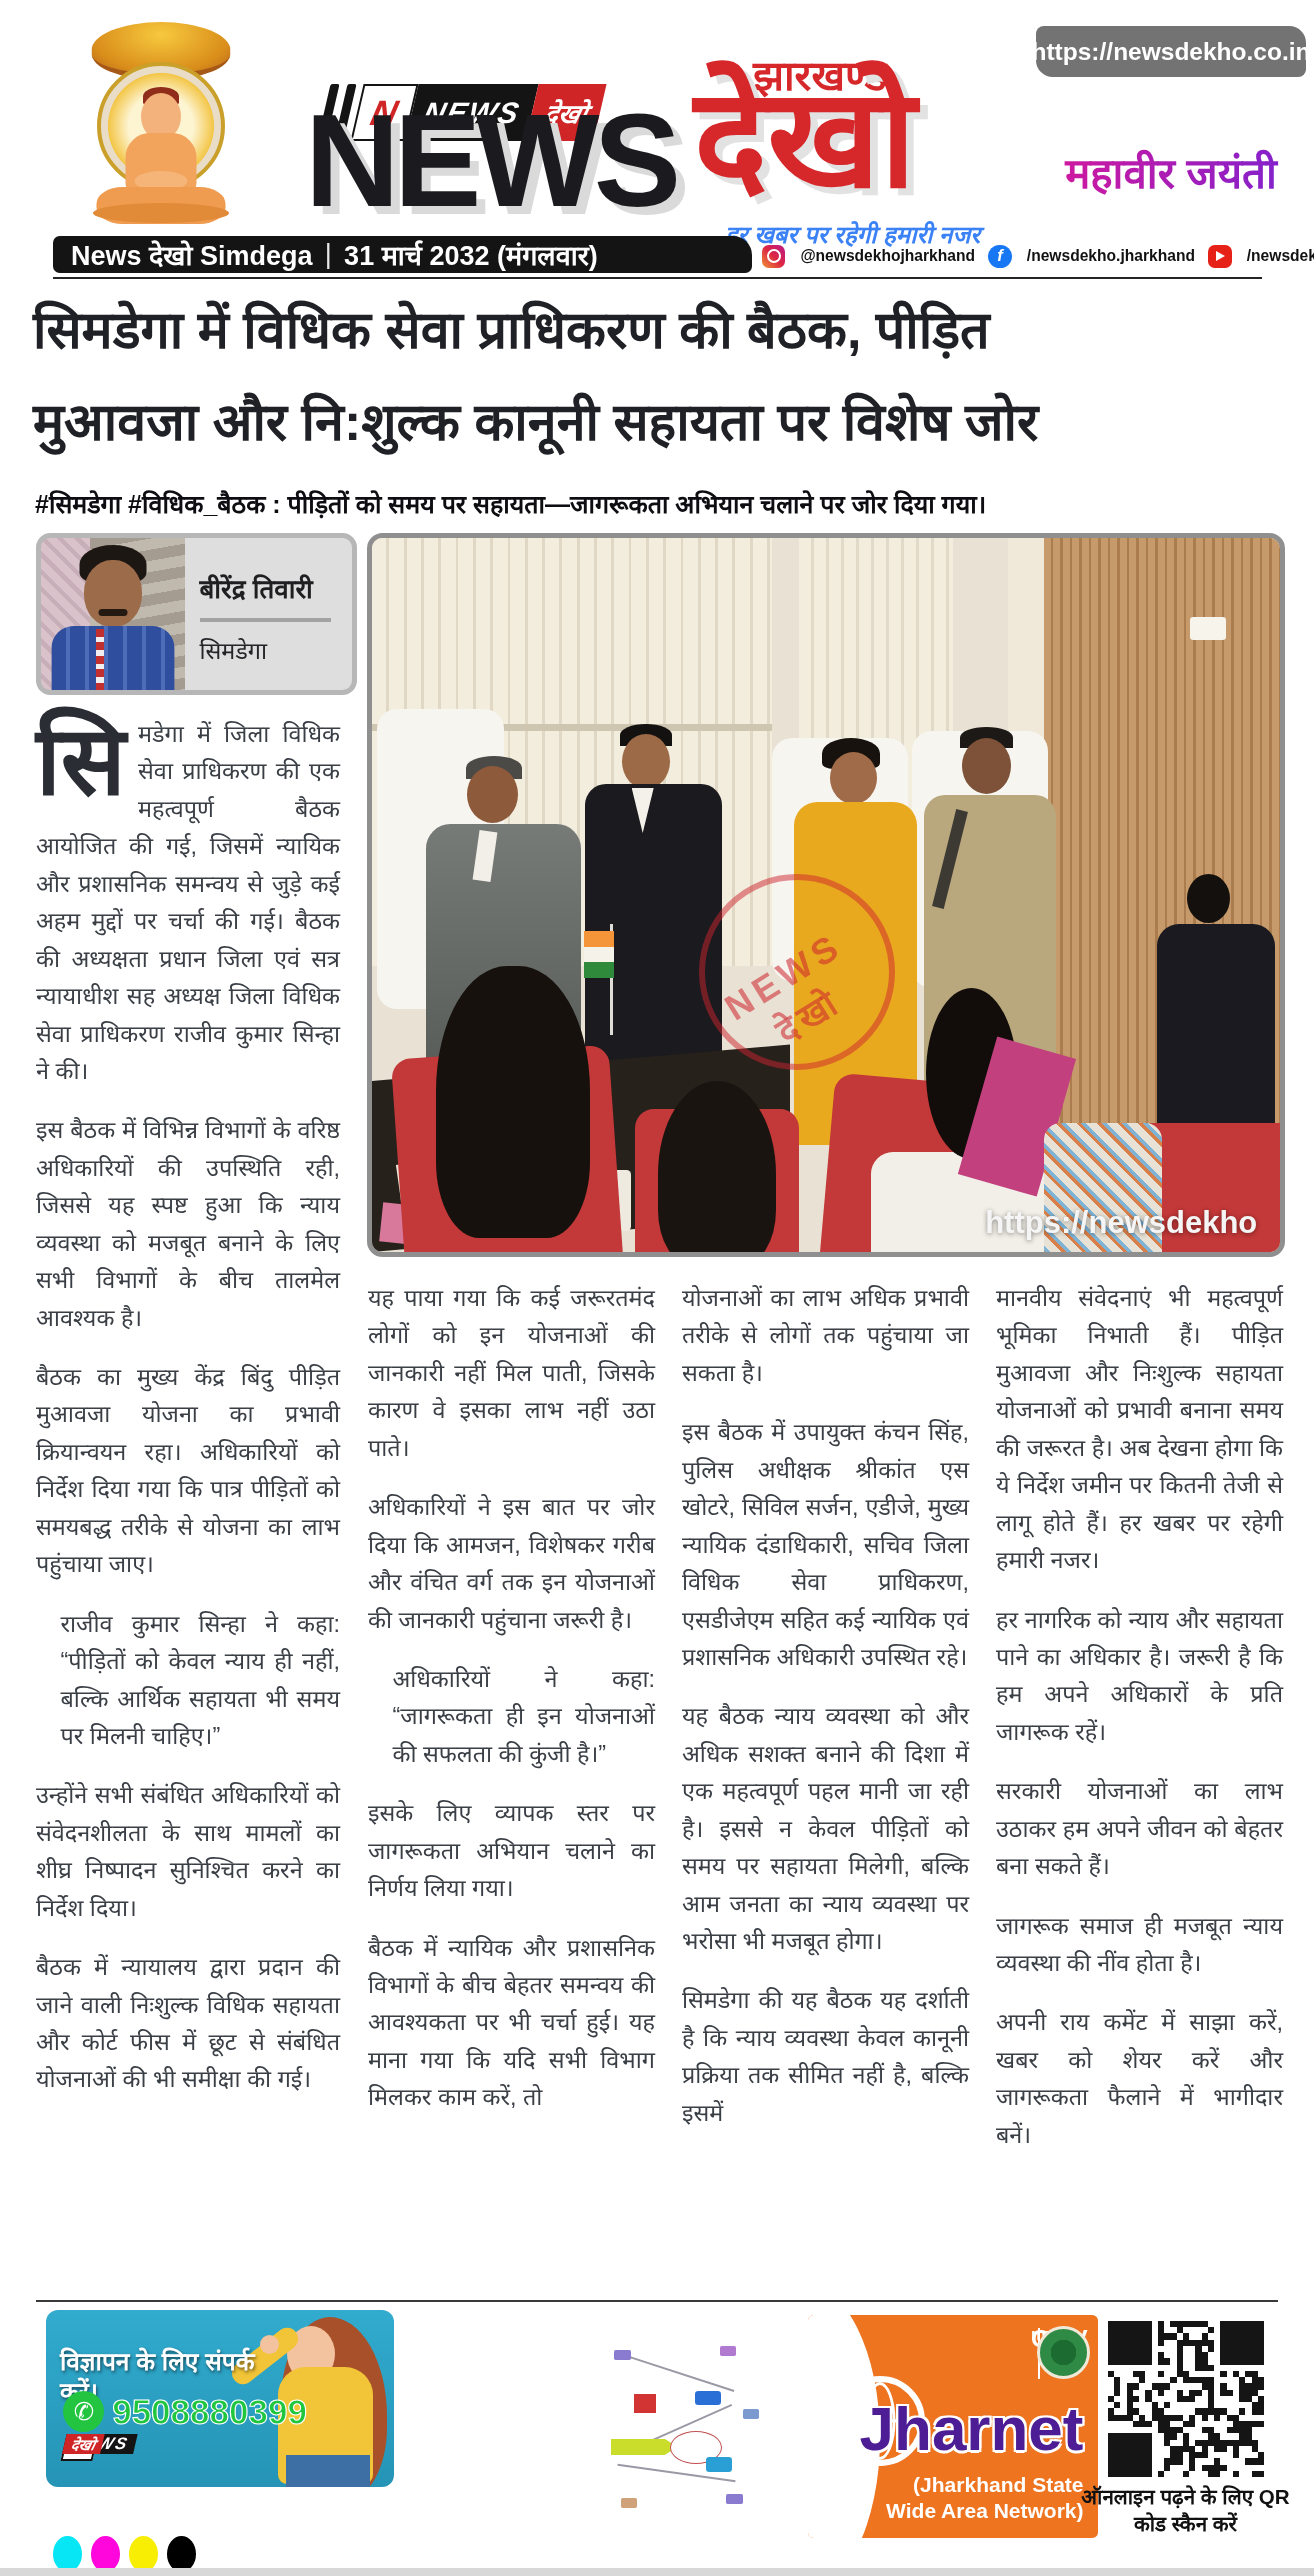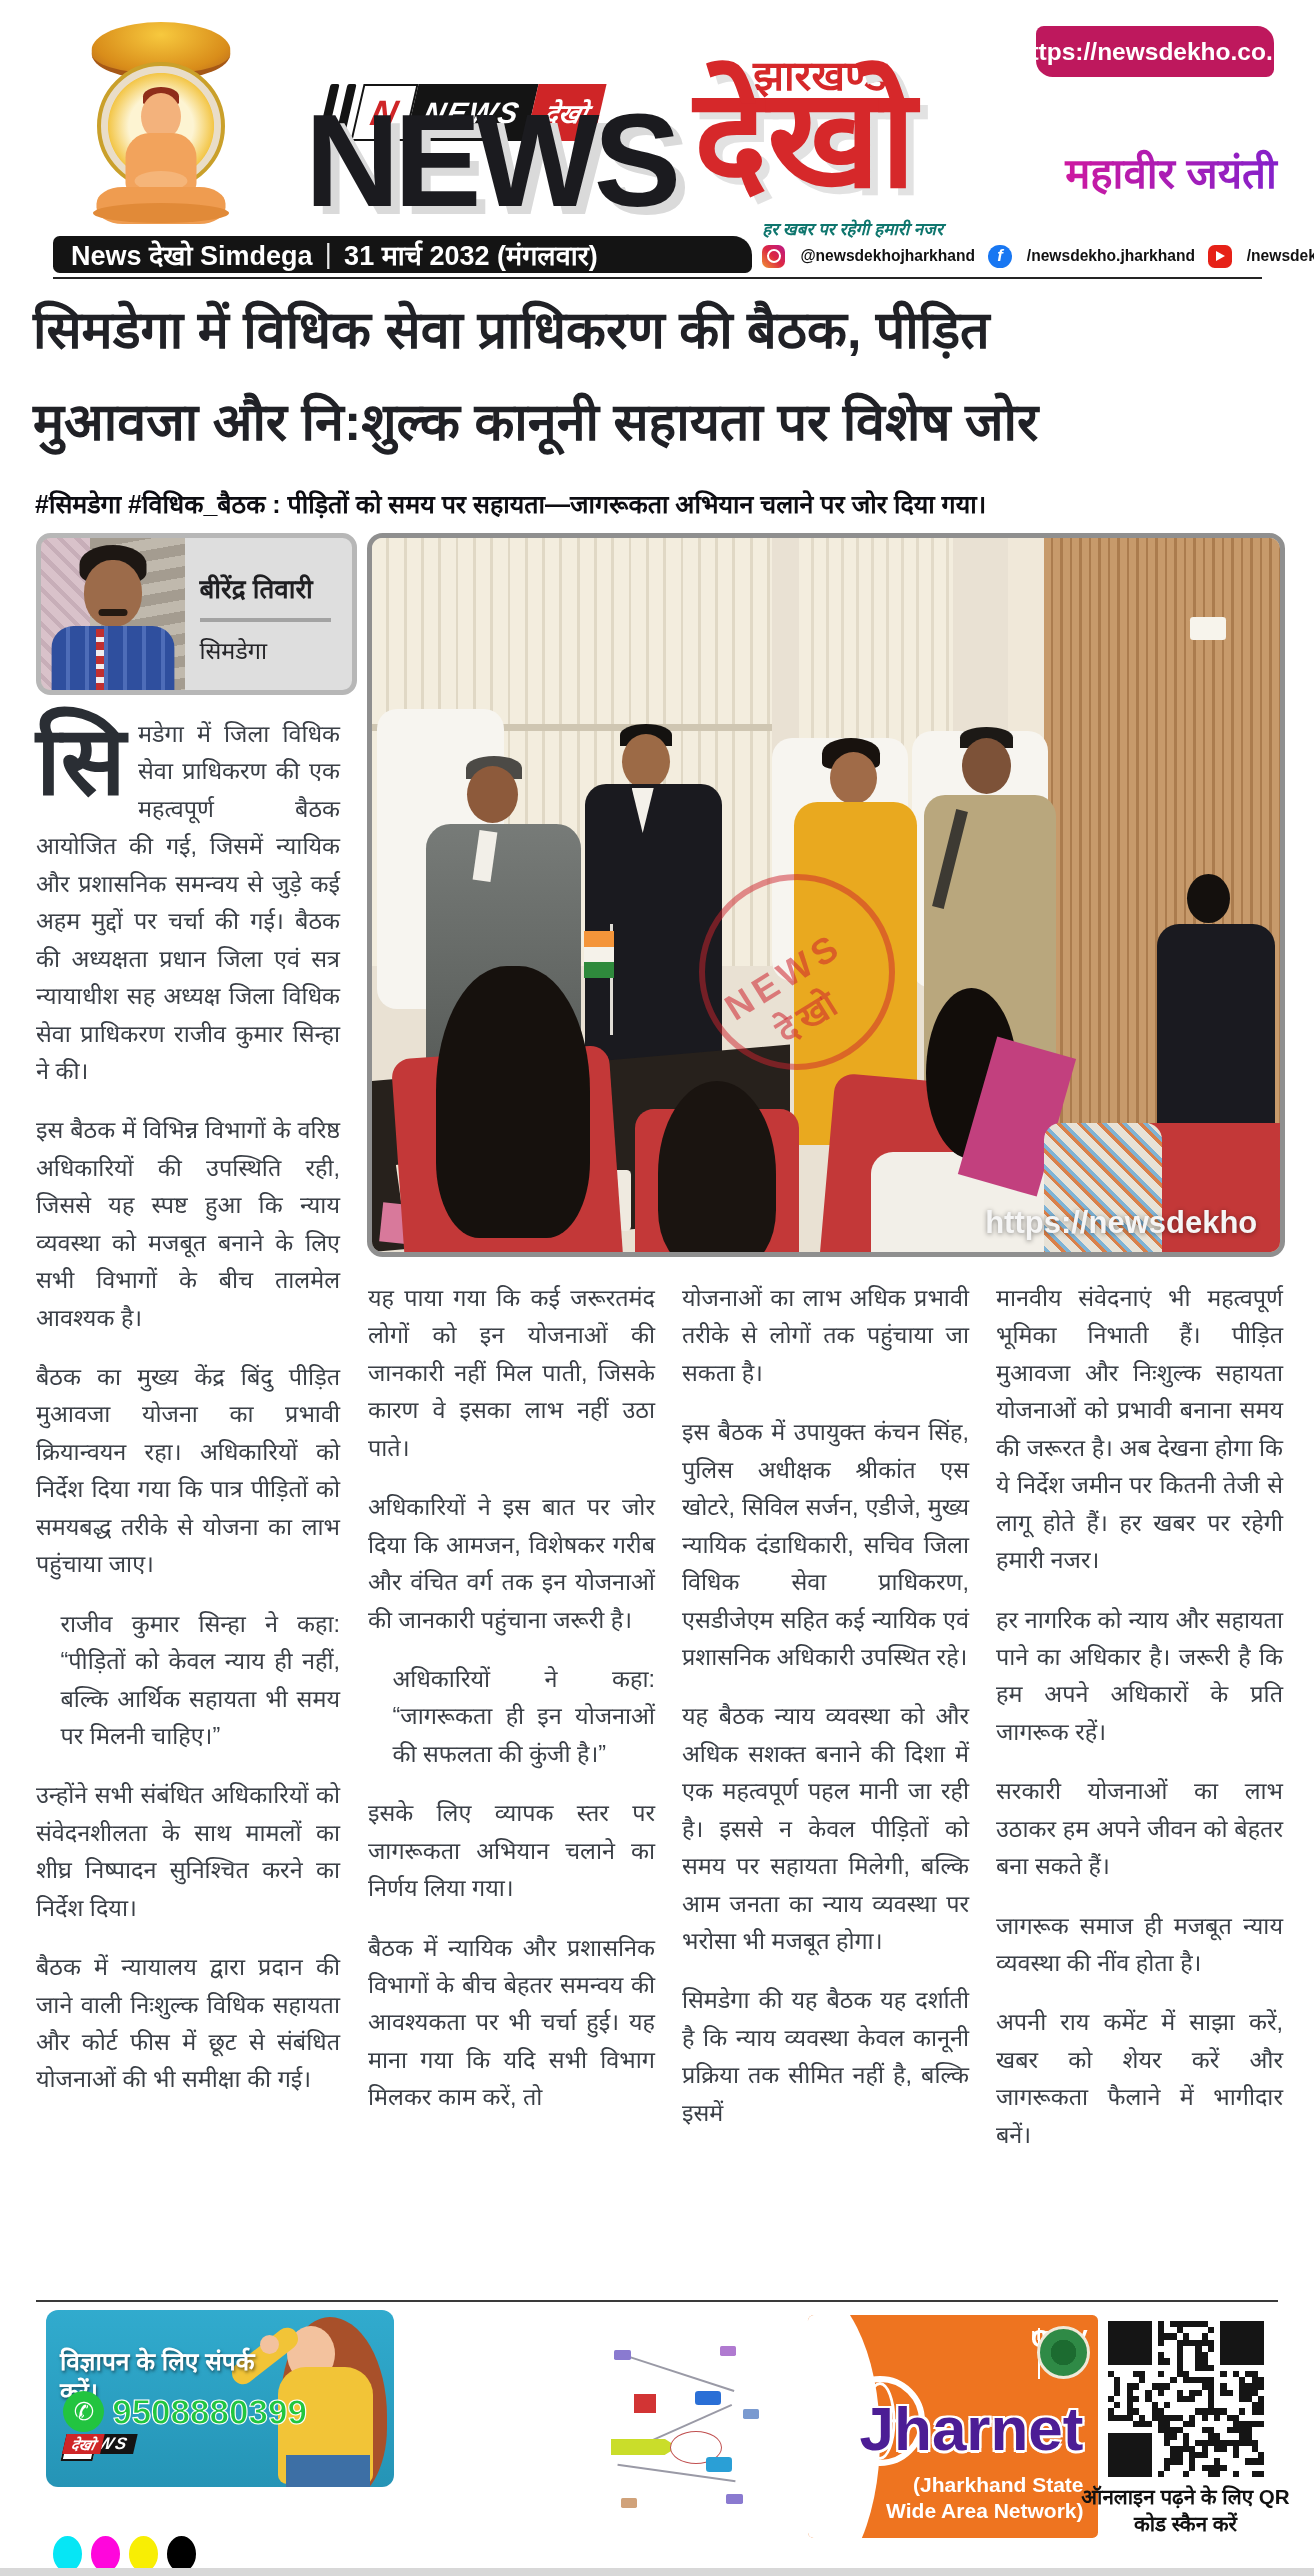--- a/index.html
+++ b/index.html
@@ -1,28 +1,28 @@
 <!DOCTYPE html>
 <html style="font-size:9px"><head>
 <meta charset="utf-8">
 <style>
   html,body{margin:0;padding:0;background:#ffffff;}
   .page{position:relative;width:1315px;height:2576px;background:#fff;overflow:hidden;
         font-family:"Liberation Sans","DejaVu Sans",sans-serif;color:#222;}
   .abs{position:absolute;}
 
   
-  .url-badge{left:1036px;top:26px;width:238px;height:51px;background:#be185d;border-radius:7.8px 16.7px 7.8px 16.7px;
+  .url-badge{left:1036px;top:26px;width:270px;height:51px;background:#737373;border-radius:7.8px 16.7px 7.8px 16.7px;
              display:flex;align-items:center;justify-content:center;color:#fff;font-size:24.5px;font-weight:700;}
   .big-news{left:305px;top:95px;font-size:131px;font-weight:900;letter-spacing:-5.6px;line-height:1;
             color:#1b1b1f;text-shadow:9px 7.8px 0 #dadada;}
   .big-dekho{left:694px;top:66px;font-size:138px;font-weight:800;line-height:1.05;color:#d6282a;
              text-shadow:7.8px 6.7px 0 #e2e2e2;}
   .state-txt{left:753px;top:46px;font-size:41px;font-weight:800;color:#d6282a;}
-  .tagline{left:691px;top:217px;width:323px;text-align:center;font-size:17px;font-weight:700;font-style:italic;color:#0f766e;}
+  .tagline{left:691px;top:217px;width:323px;text-align:center;font-size:24px;font-weight:700;font-style:italic;color:#3b82f6;}
   .occasion{left:1045px;top:143px;width:252px;text-align:center;font-size:42px;font-weight:800;
             background:linear-gradient(90deg,#d4189c,#7e22ce);-webkit-background-clip:text;background-clip:text;
             -webkit-text-fill-color:transparent;color:#a8189e;}
 
   
   .slogo{display:inline-flex;align-items:stretch;transform:skewX(-13deg);height:var(--h);}
   .slogo .bar{width:calc(var(--h)*0.16);background:#141414;margin-right:calc(var(--h)*0.13);border-radius:2.2px;}
   .slogo .seg{display:flex;align-items:center;justify-content:center;font-weight:900;font-style:italic;
               padding:0 calc(var(--h)*0.22);}
   .slogo .seg.n{background:#fff;border:2.8px solid #141414;color:#cf2527;font-size:calc(var(--h)*0.62);}

